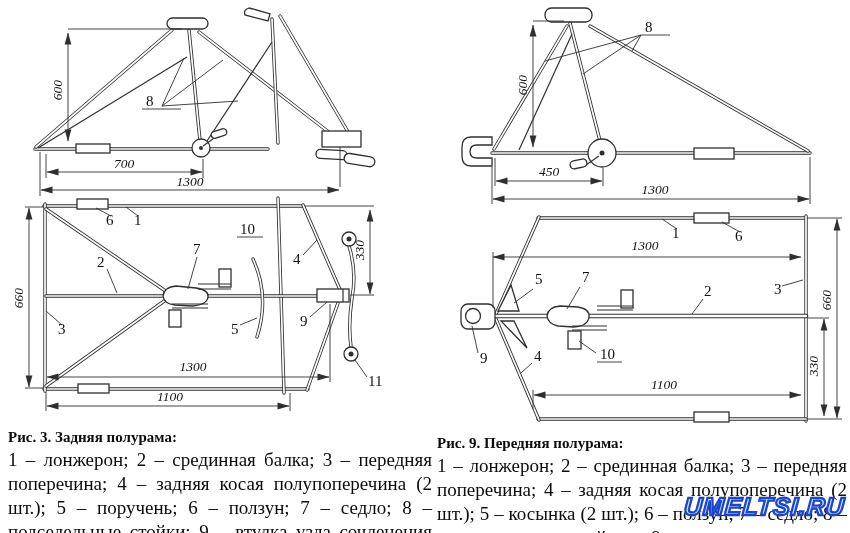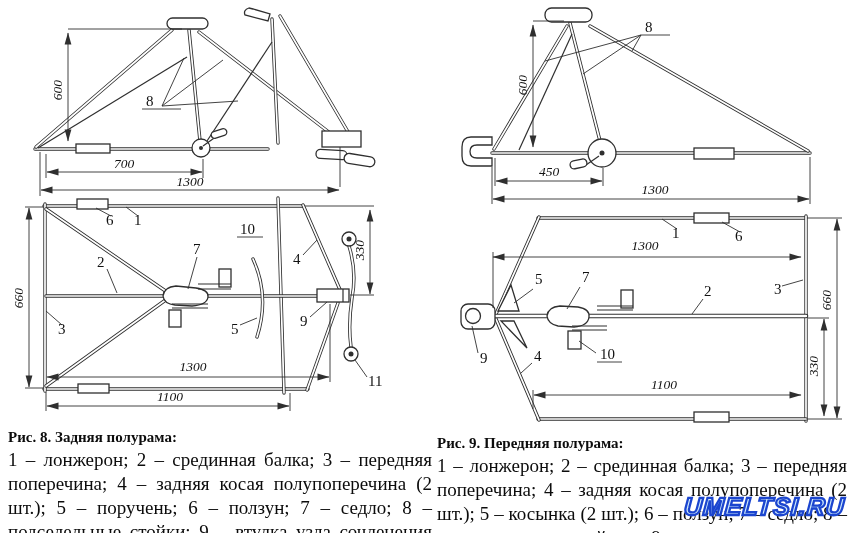--- a/index.html
+++ b/index.html
@@ -262,21 +262,21 @@
         <text class="n" x="534" y="361">4</text>
     <path class="dim" d="M478,353 L472,326"></path>
         <text class="n" x="480" y="363">9</text>
     <path class="dim" d="M597,362 L622,362"></path>
         <path class="dim" d="M596,353 L579,341"></path>
     <text class="n" x="600" y="359">10</text>
   </g>
 </svg>
 
   <div class="caption" id="cap3">
-    <span class="cap-title">Рис. 8. Задняя полурама:</span>
+    <span class="cap-title">Рис. 3. Задняя полурама:</span>
     <span class="cap-body">1 – лонжерон; 2 – срединная балка; 3 – передняя поперечина; 4 – задняя косая полупоперечина (2 шт.); 5 – поручень; 6 – ползун; 7 – седло; 8 – подседельные стойки; 9 – втулка узла сочленения полурам; 10 – кареточный узел привода; 11 – сошка</span>
   </div>
 
   <div class="caption" id="cap2">
     <span class="cap-title">Рис. 9. Передняя полурама:</span>
     <span class="cap-body">1 – лонжерон; 2 – срединная балка; 3 – передняя поперечина; 4 – задняя косая полупоперечина (2 шт.); 5 – косынка (2 шт.); 6 – ползун; 7 – седло; 8 – подседельные стойки; 9 – проушина узла сочления полурам; 10 – кареточный узел привода</span>
   </div>
 
   <div class="logo">UMELTSI.RU</div>
 </div>

